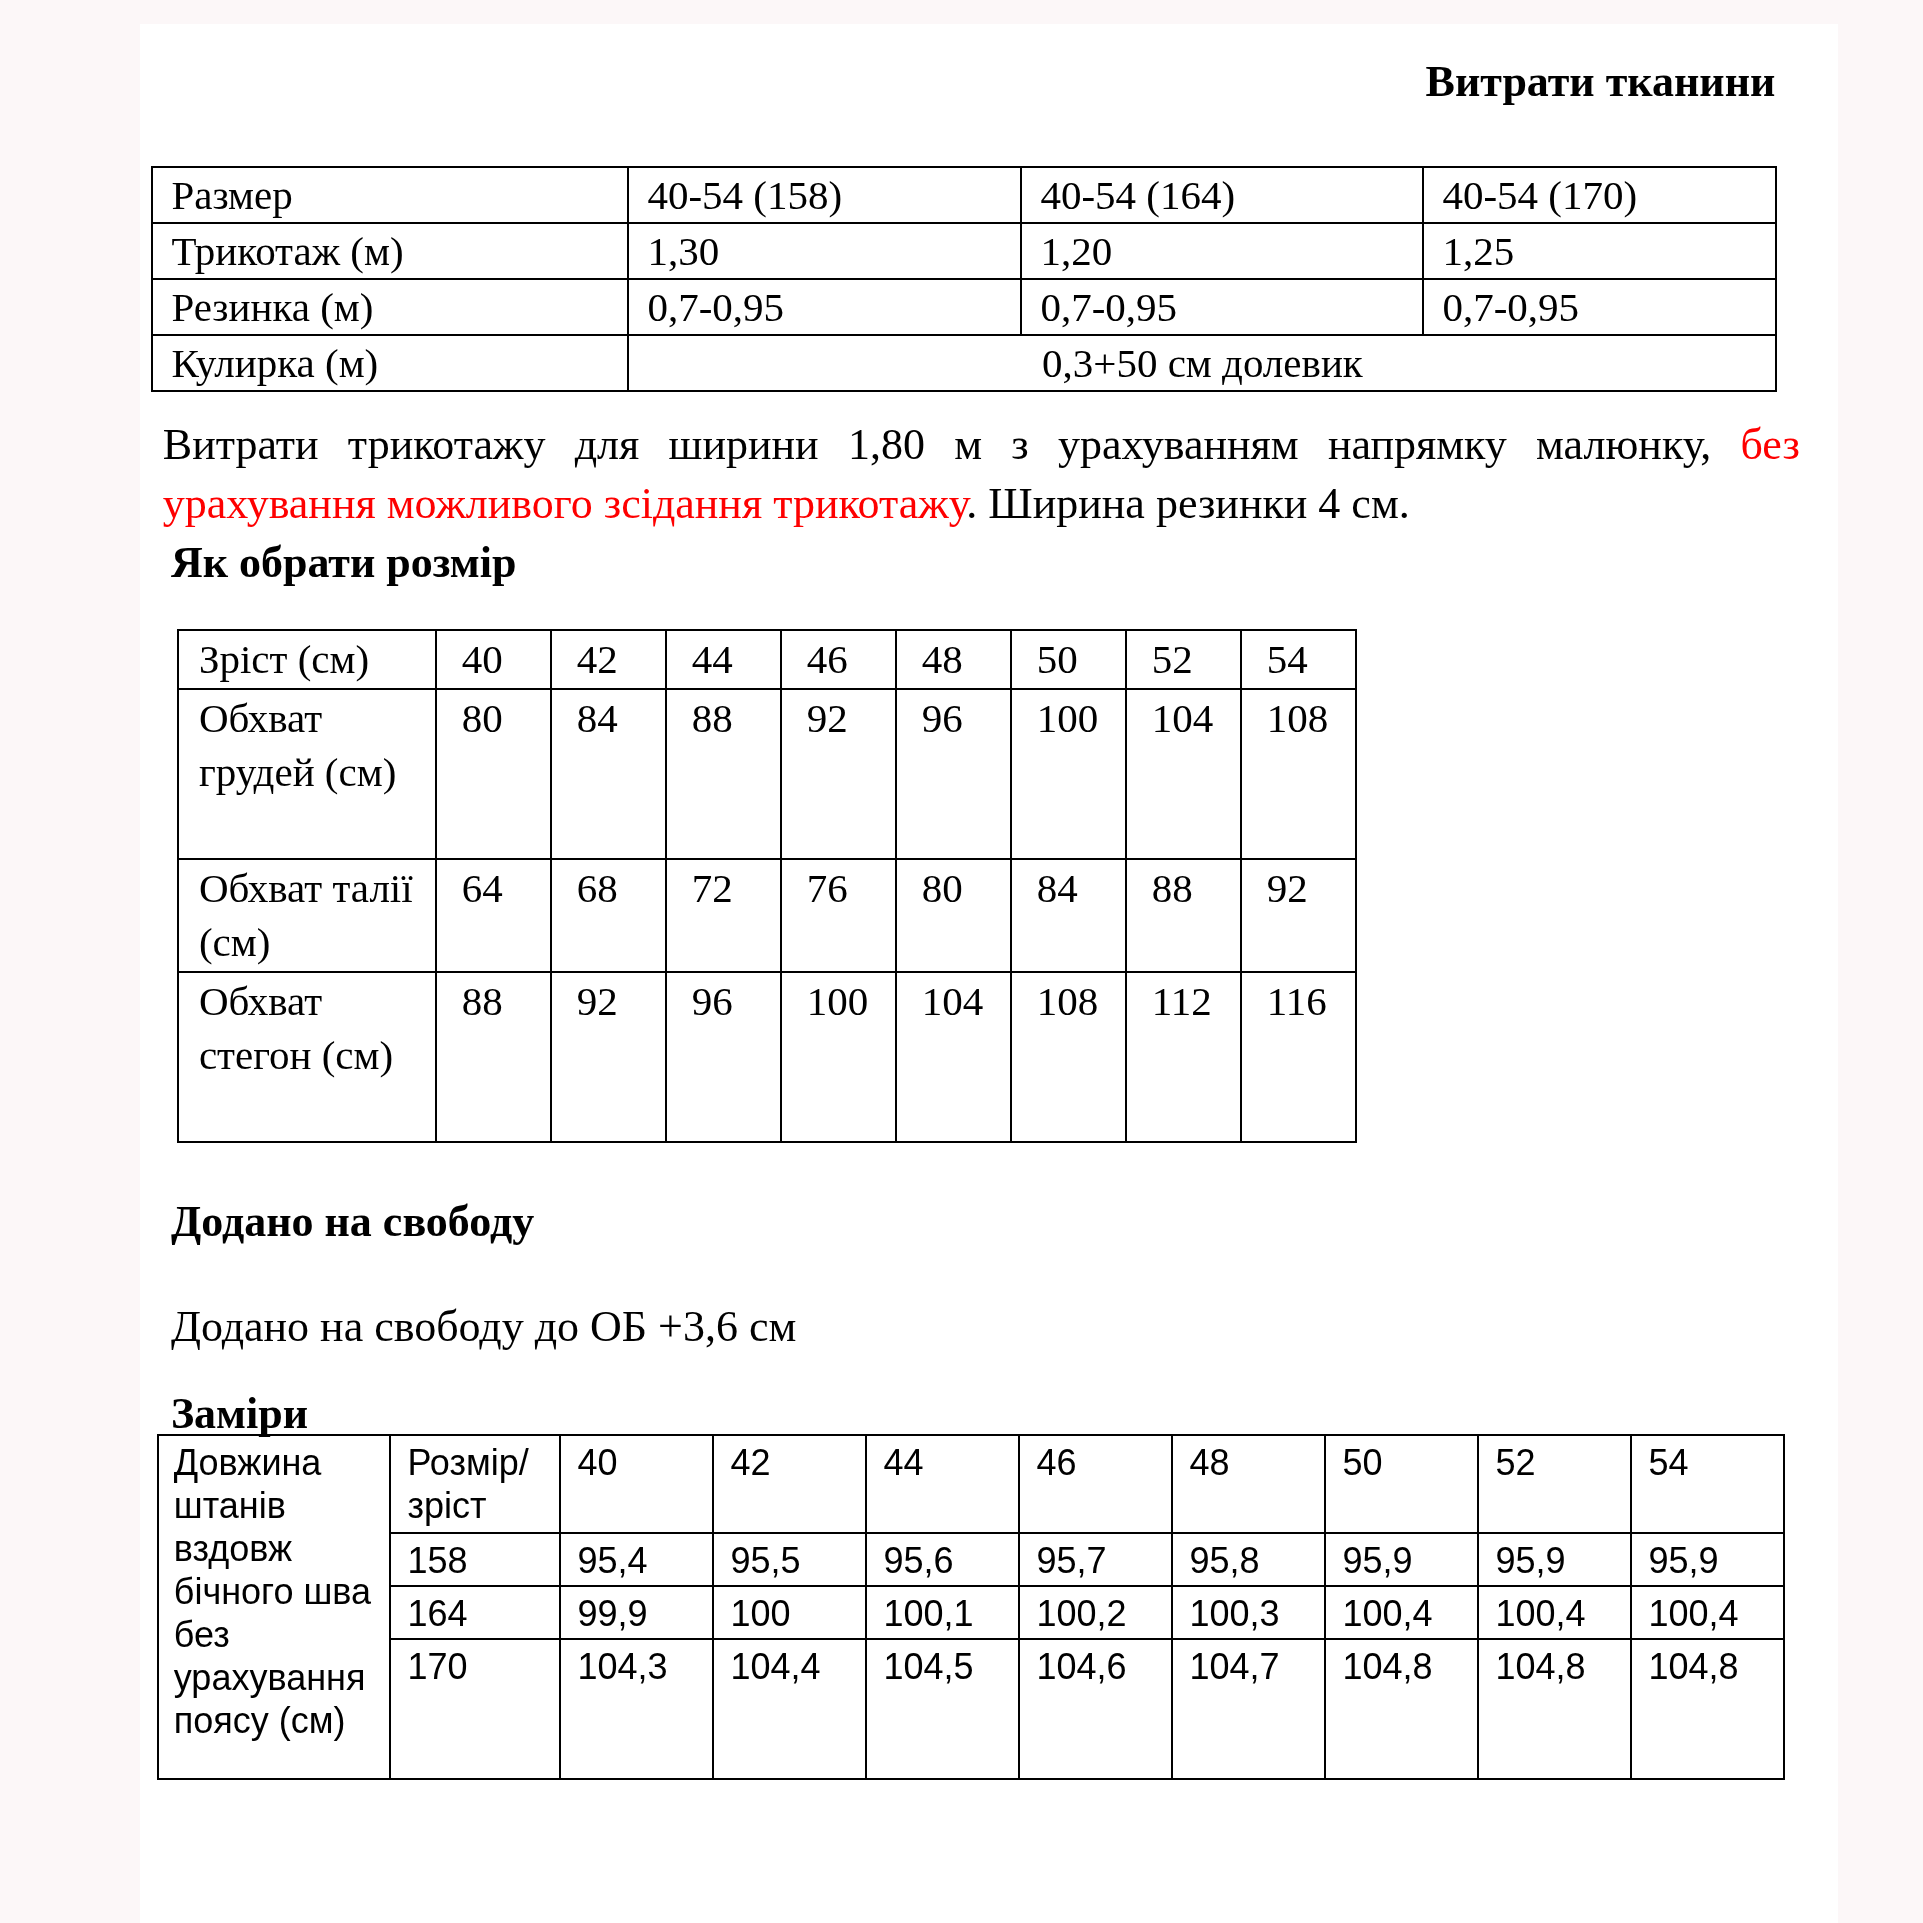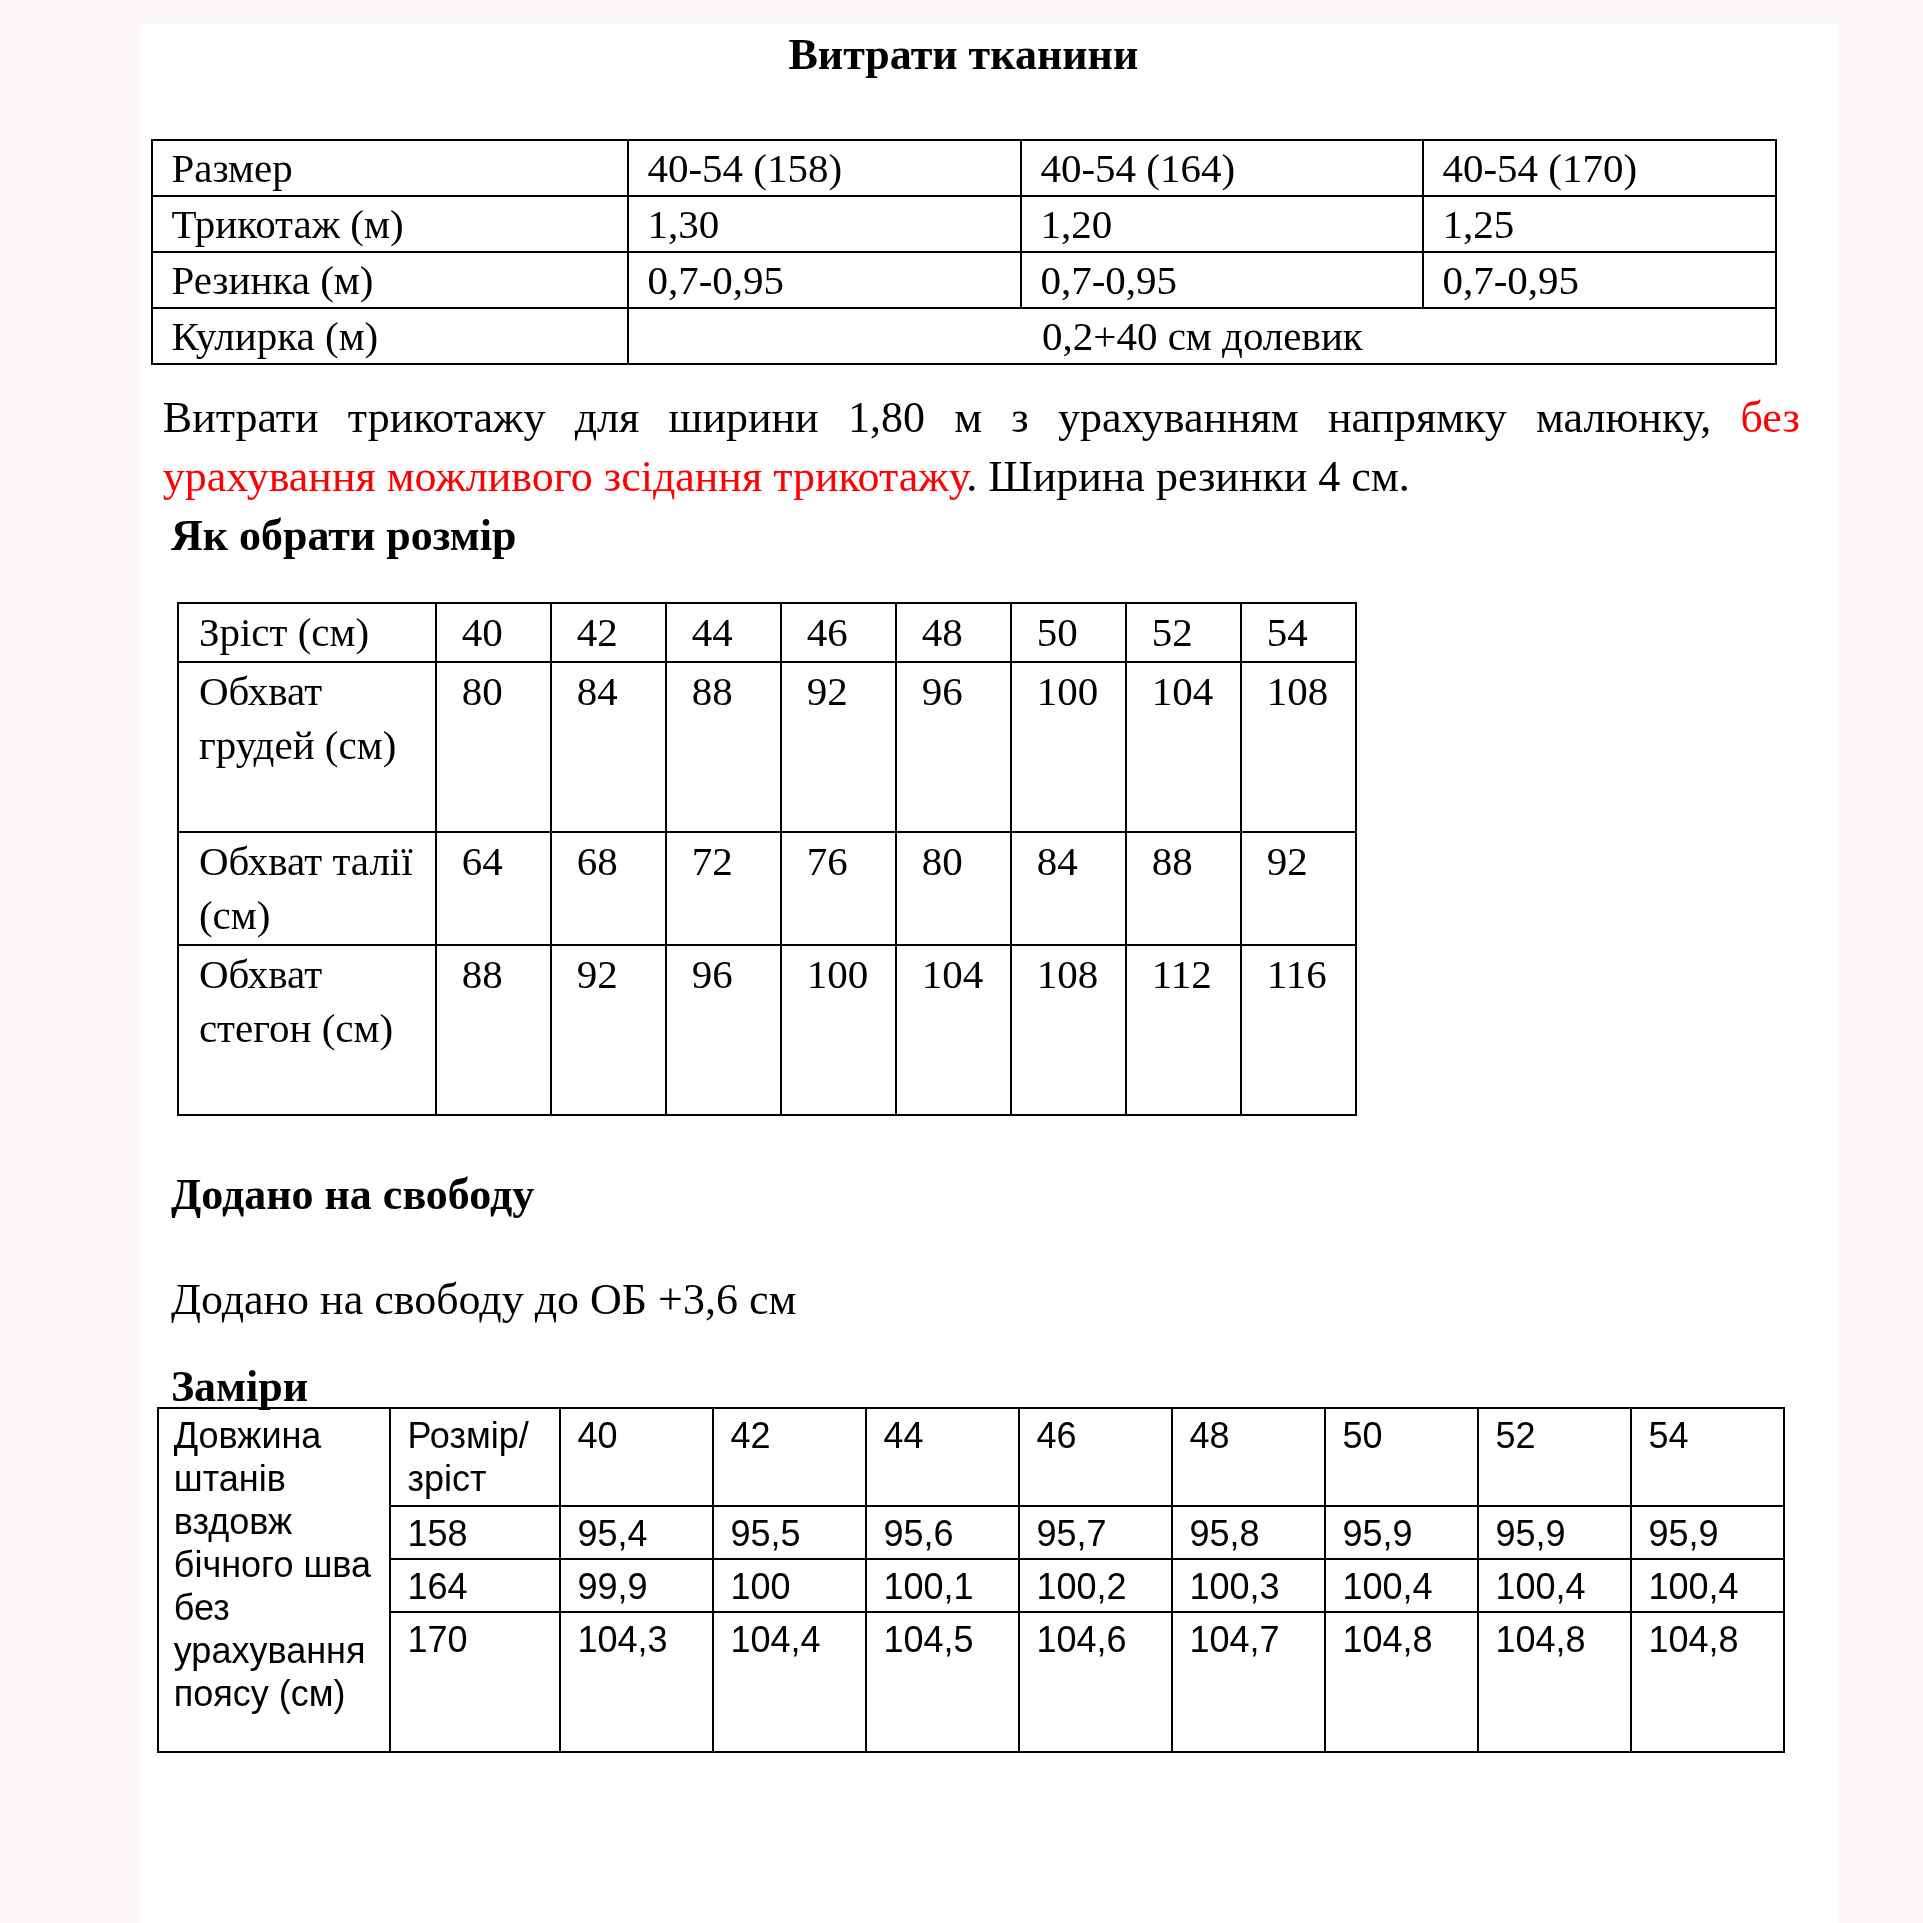--- a/index.html
+++ b/index.html
@@ -12,22 +12,22 @@
     overflow:hidden;
   }
   .page {
     position:absolute; left:140px; top:24.4px;
     width:1698px; height:1899px;
     background:#ffffff;
   }
   .content { padding-left:11.4px; }
 
   .doc-title {
-    margin:6px 0 0 0; width:1624px;
-    text-align:center;
+    margin:33px 0 0 0; width:1624px;
+    text-align:right;
     font-size:44px; line-height:50px; font-weight:bold;
   }
 
   table.t { border-collapse:collapse; table-layout:fixed; }
   table.t td { border:2.4px solid #000; overflow:hidden; }
 
   
   .t1 { margin:59px 0 0 0; width:1624px; }
   .t1 td { height:54px; font-size:41px; vertical-align:middle; padding:0 8.1px 0 18px; }
   .t1 td.merged { text-align:center; padding-left:8.1px; }
@@ -85,21 +85,21 @@
         <td>1,25</td>
       </tr>
       <tr>
         <td>Резинка (м)</td>
         <td>0,7-0,95</td>
         <td>0,7-0,95</td>
         <td>0,7-0,95</td>
       </tr>
       <tr>
         <td>Кулирка (м)</td>
-        <td class="merged" colspan="3">0,2+40 см долевик</td>
+        <td class="merged" colspan="3">0,3+50 см долевик</td>
       </tr>
     </tbody>
       </table>
 
     <div class="para p1">
       <div class="jline"><span>Витрати трикотажу для ширини 1,80 м з урахуванням напрямку малюнку, </span><span class="red">без</span></div>
       <div><span class="red">урахування можливого зсідання трикотажу</span><span>. Ширина резинки 4 см.</span></div>
     </div>
 
     <div class="h-bold h-size">Як обрати розмір</div>

